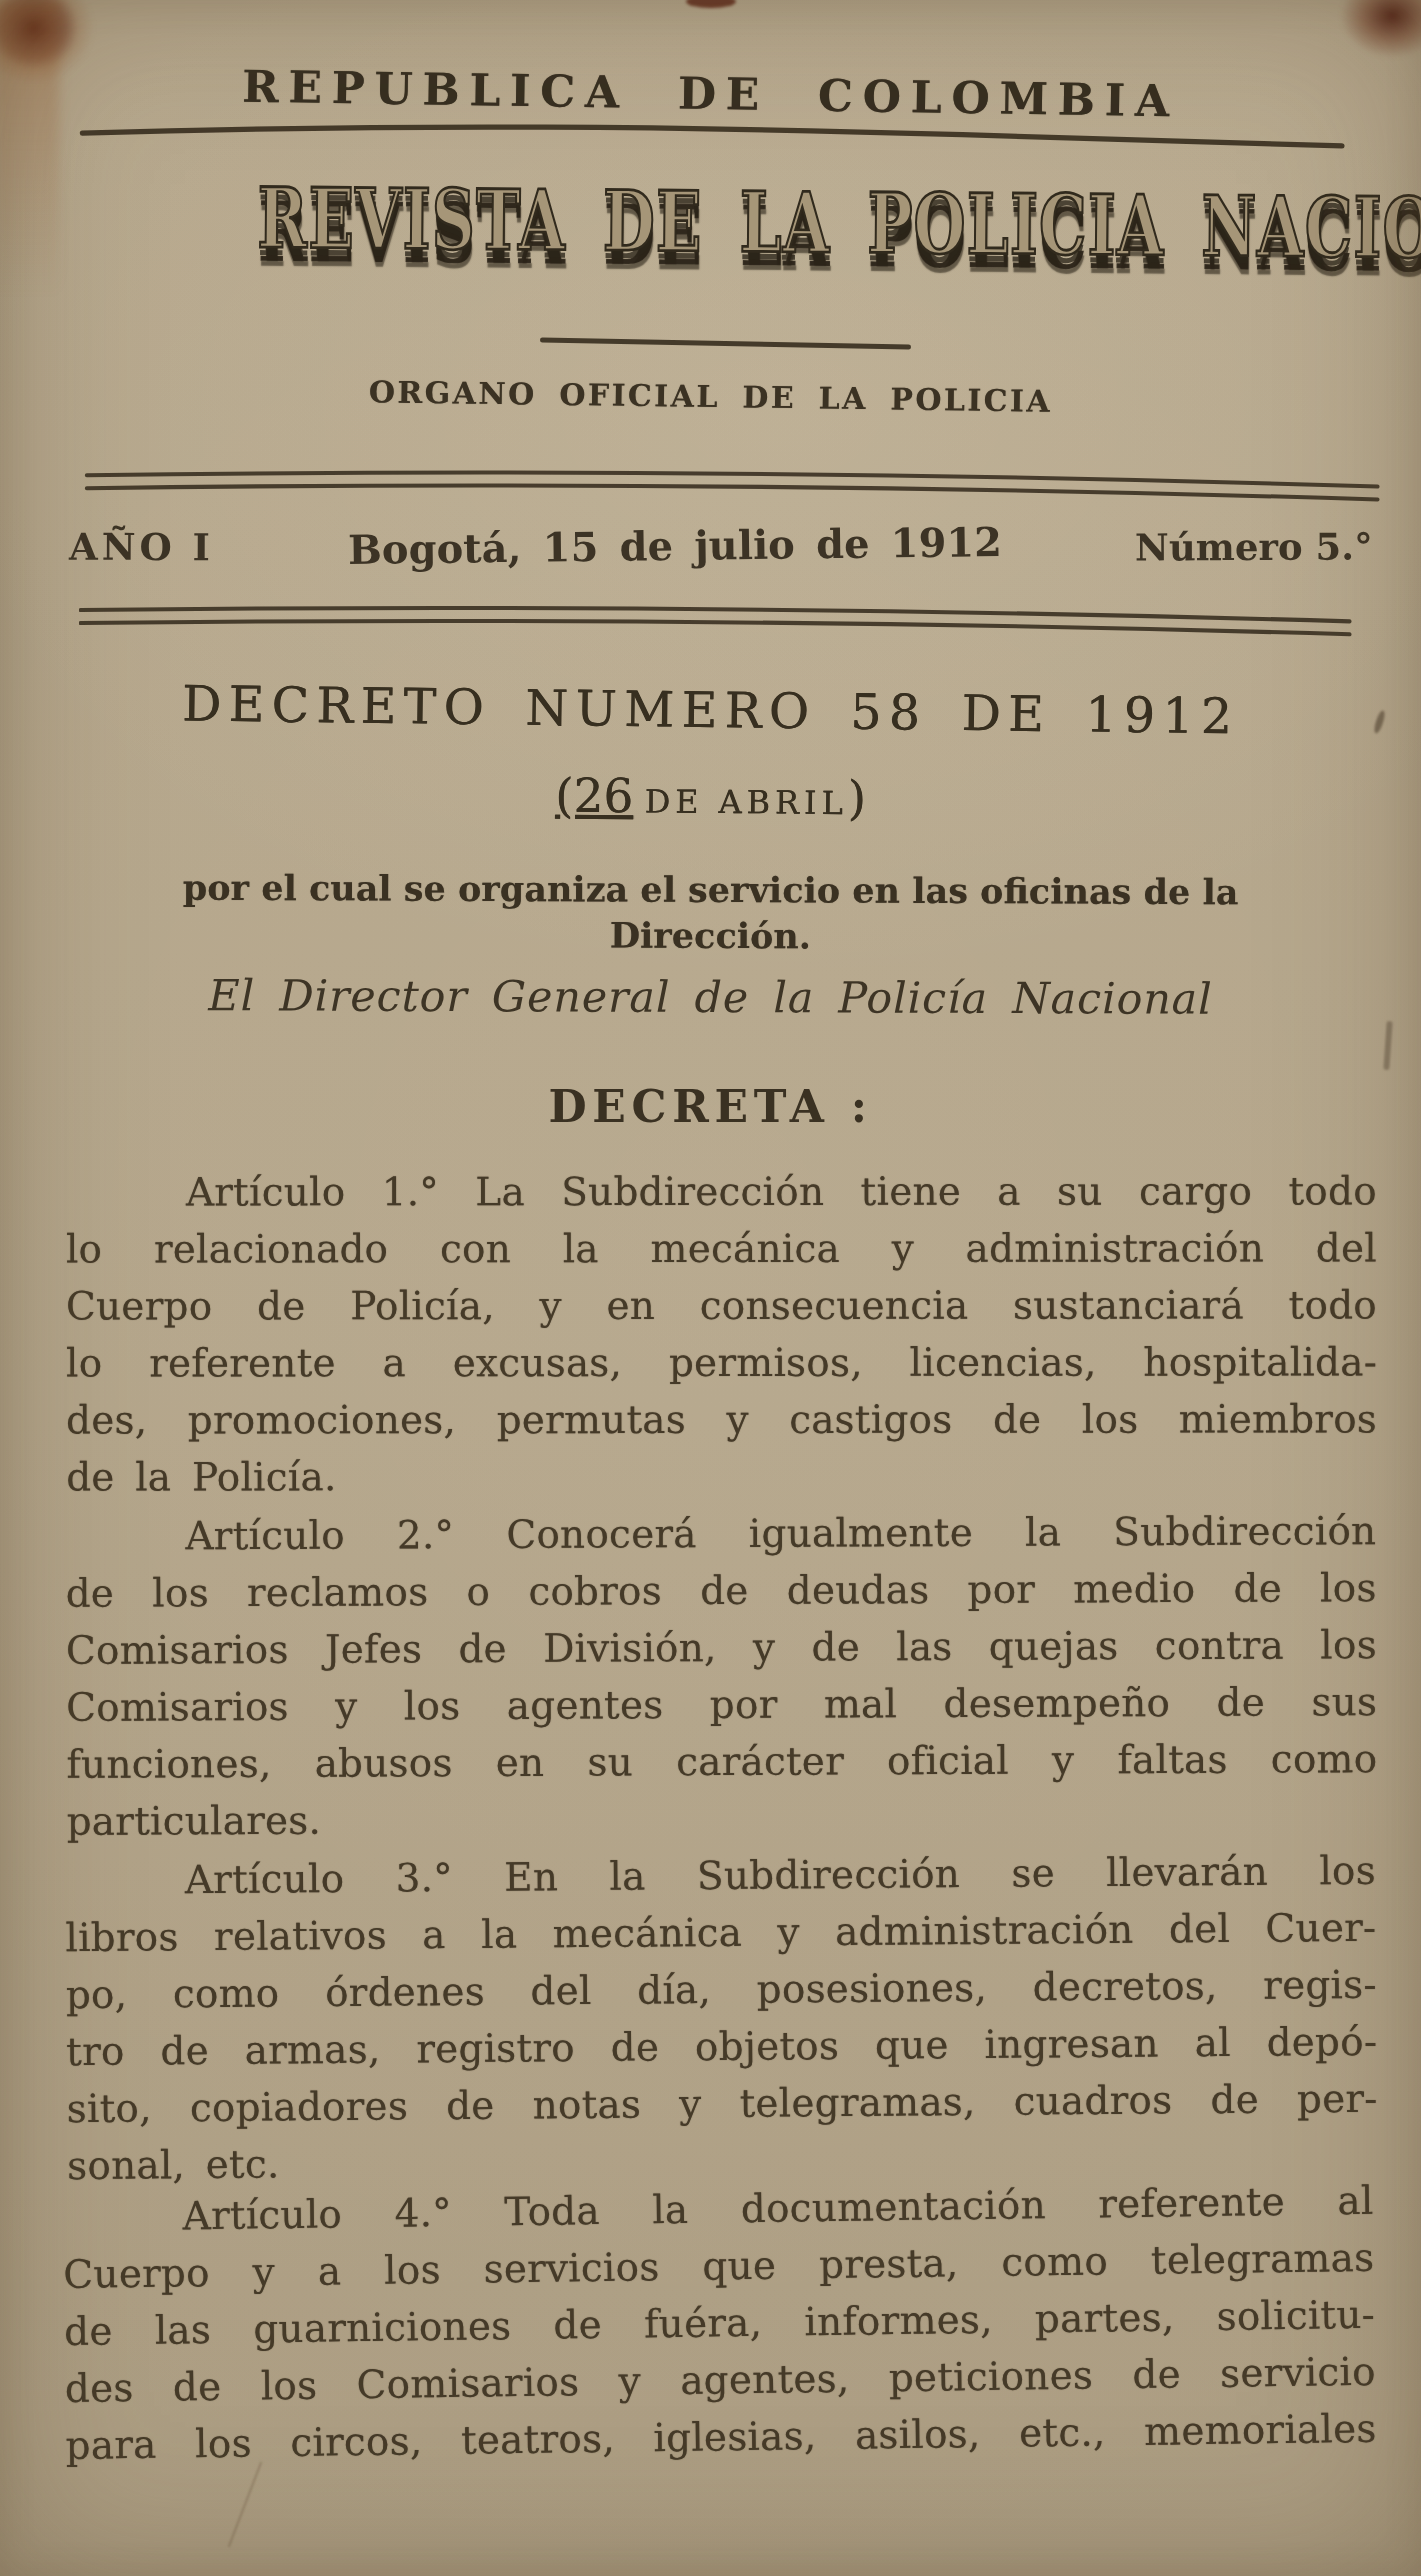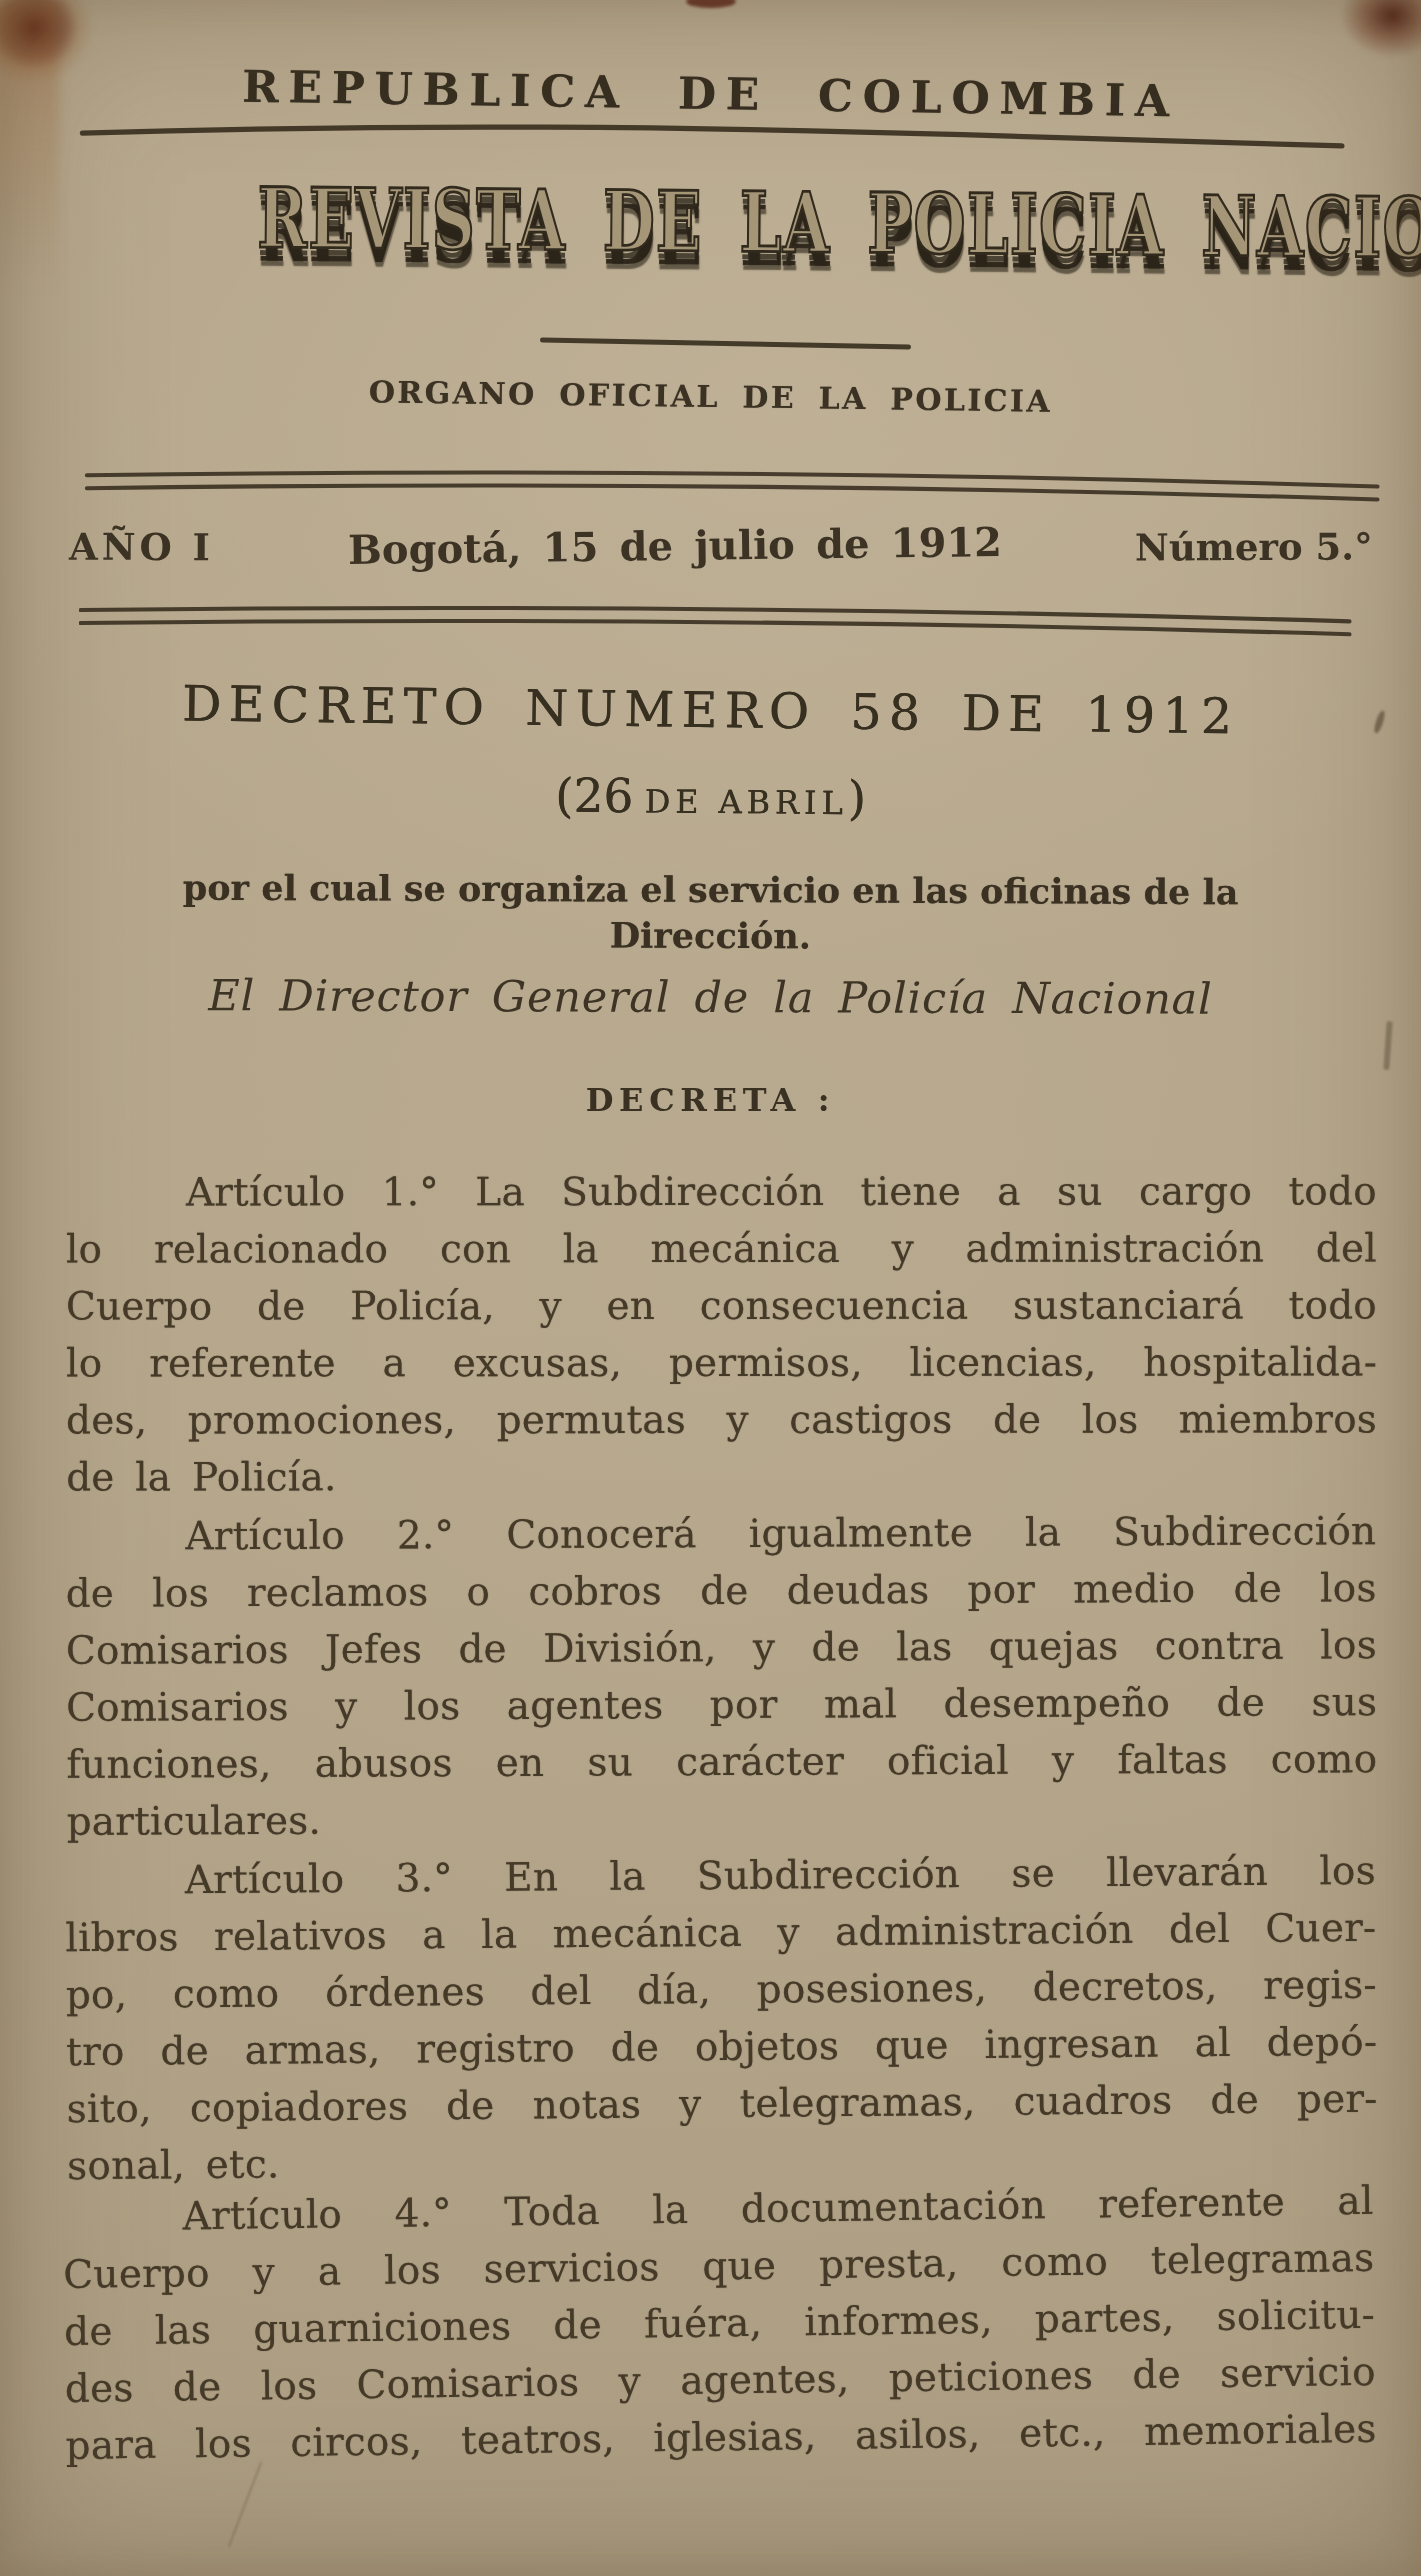--- a/index.html
+++ b/index.html
@@ -58,30 +58,30 @@
   .dl-date{font-size:40px;word-spacing:7.3px;transform:rotate(-0.7deg);}
   .dl-issue{font-size:37px;transform:rotate(-0.3deg);}
 
   
   .decree-title{position:absolute;top:682px;left:0;width:100%;text-align:center;
     font-size:49px;letter-spacing:7.3px;word-spacing:11.3px;color:#372f20;
     transform:rotate(0.7deg);text-shadow:0.5px 0 0 currentColor;}
   .decree-paren{position:absolute;top:769px;left:0;width:100%;text-align:center;color:#372f20;
     transform:rotate(0.5deg);text-shadow:0.4px 0 0 currentColor;}
   .paren-big{font-size:47px;}
-  .paren-open{margin-right:11.3px;}
+  .paren-open{margin-right:11.3px;text-decoration:underline;}
   .paren-small{font-size:32px;letter-spacing:4.9px;}
   .decree-summary{position:absolute;top:867px;left:0;width:100%;text-align:center;
     font-weight:bold;font-size:35px;line-height:46px;color:#3a3122;transform:rotate(0.25deg);
     text-shadow:0 0 0.8px rgba(54,46,32,.55);}
   .authority{position:absolute;top:972px;left:0;width:100%;text-align:center;
     font-style:italic;font-size:43px;word-spacing:9.7px;letter-spacing:0.8px;color:#3d3425;
     transform:rotate(0.2deg);}
   .decreta{position:absolute;top:1081px;left:0;width:100%;text-align:center;
-    font-weight:bold;font-size:32px;letter-spacing:5.7px;color:#3a3122;}
+    font-weight:bold;font-size:44px;letter-spacing:5.7px;color:#3a3122;}
 
   
   #articles{position:absolute;top:1163px;left:66px;width:1311px;
     font-size:39px;line-height:57px;color:#453a28;letter-spacing:0.2px;
     text-shadow:0 0 1.1px rgba(57,47,32,.6);}
   .article{margin:0;}
   .art-1{transform:rotate(-0.05deg);}
   .art-2{transform:rotate(-0.25deg);}
   .art-3{transform:rotate(-0.45deg);}
   .art-4{transform:rotate(-0.75deg);transform-origin:left bottom;}

